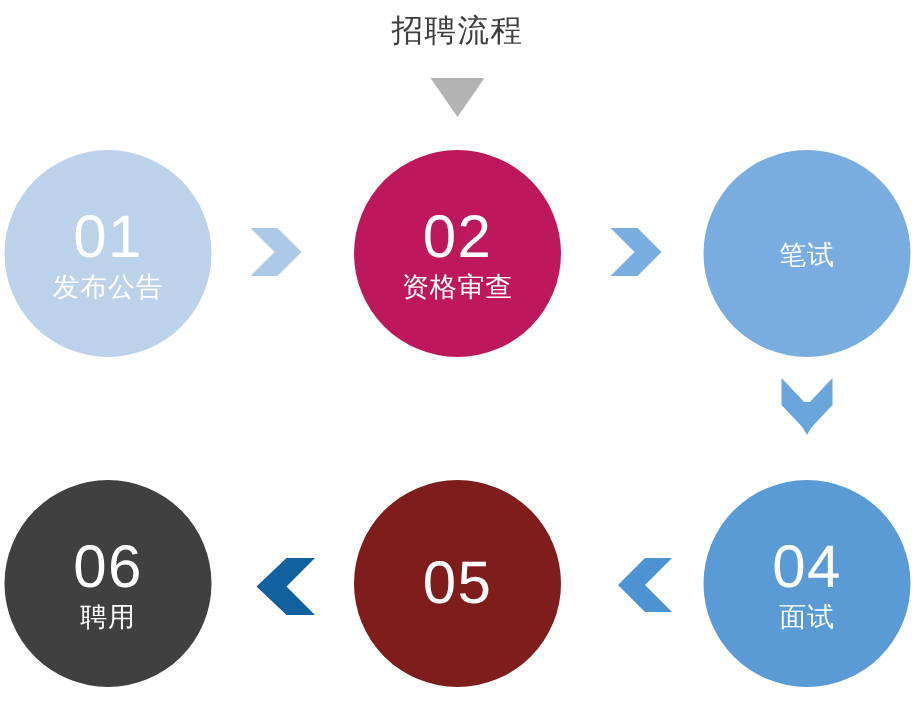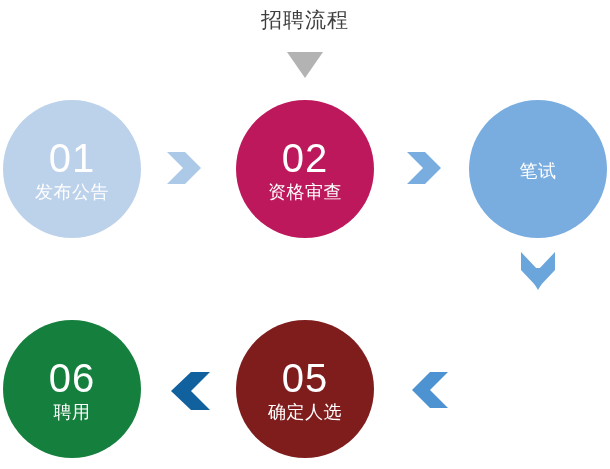--- a/index.html
+++ b/index.html
@@ -113,27 +113,30 @@
 
   <div class="node" id="node-2" style="background:#be185d;">
     <div class="node-num">02</div>
     <div class="node-label">资格审查</div>
   </div>
 
   <div class="node" id="node-3" style="background:#7aaddf;">
     <div class="node-label">笔试</div>
   </div>
 
+  <div class="node" id="node-4" style="background:#5a9bd5;">
+    <div class="node-num">04</div>
+    <div class="node-label">面试</div>
+  </div>
 
   <div class="node" id="node-5" style="background:#7f1d1d;">
     <div class="node-num">05</div>
-    <div class="node-label">确定人选</div>
   </div>
 
-  <div class="node" id="node-6" style="background:#15803d;">
+  <div class="node" id="node-6" style="background:#404040;">
     <div class="node-num">06</div>
     <div class="node-label">聘用</div>
   </div>
 
   <div class="arrow" id="arrow-1-2">
     <svg width="52" height="52" viewBox="0 0 52 52" xmlns="http://www.w3.org/2000/svg">
       <polygon points="4,10 22,10 38,26 22,42 4,42 20,26" fill="#acc9e8"></polygon>
     </svg>
   </div>
 

